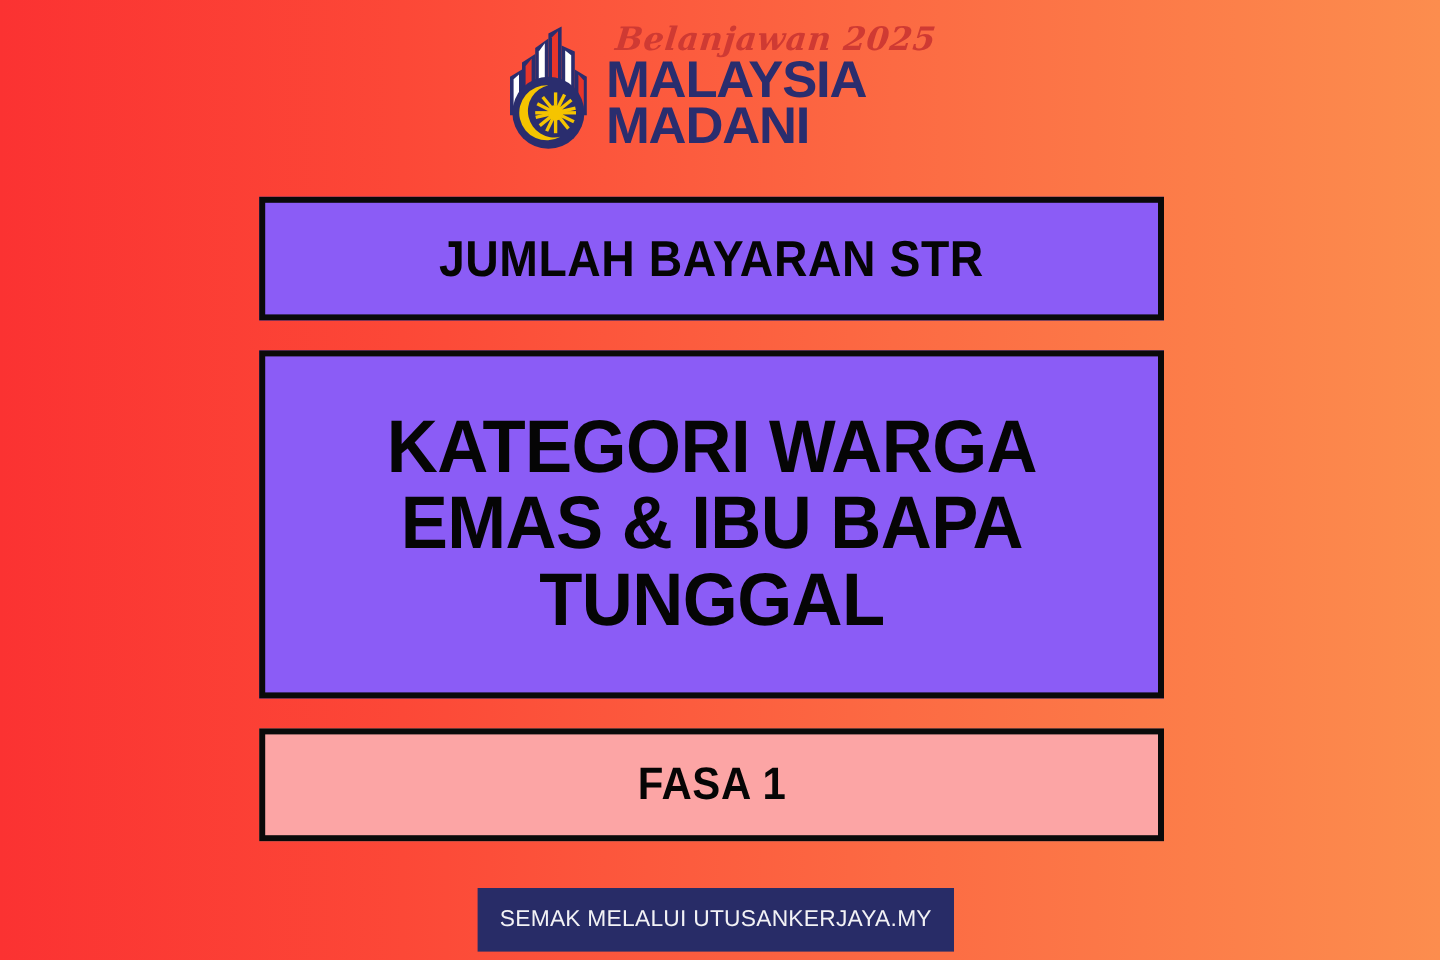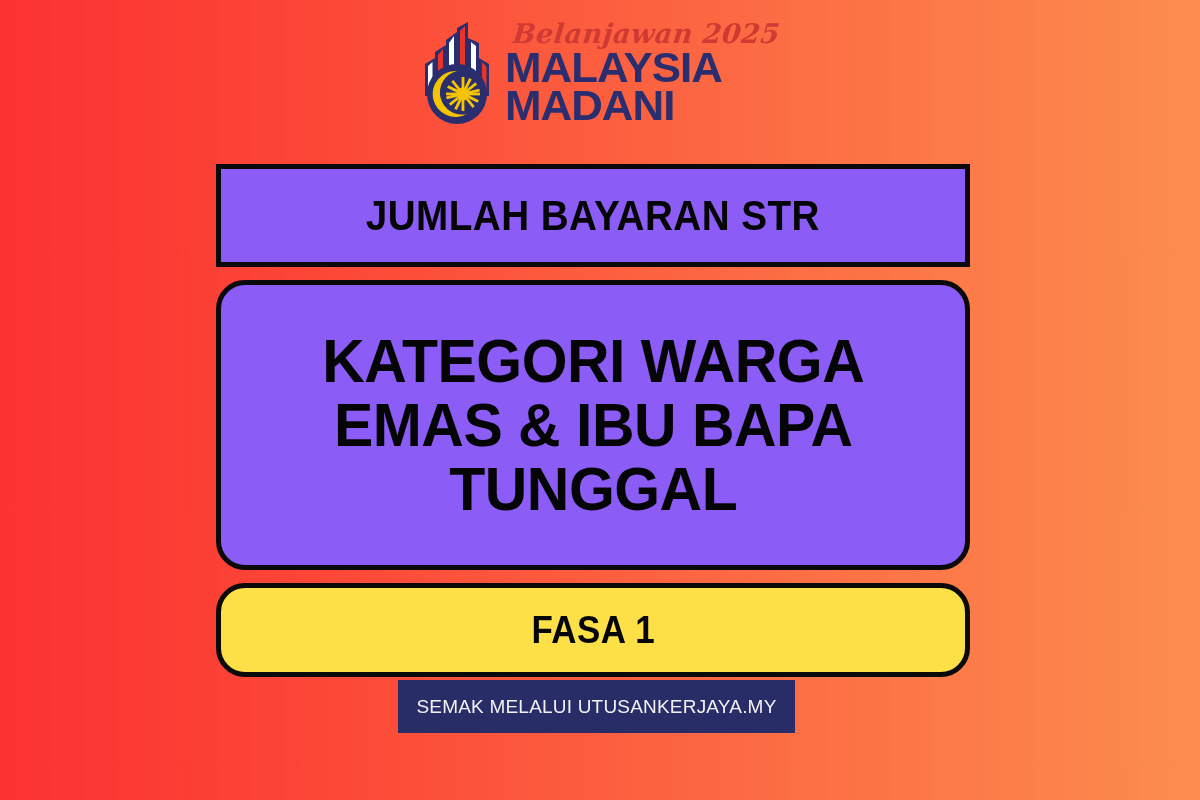--- a/index.html
+++ b/index.html
@@ -64,55 +64,55 @@
     top:164px;
   }
   .box{
     border:5px solid #0a0a0a;
     background:#8b5cf6;
     display:flex;
     align-items:center;
     justify-content:center;
     text-align:center;
   }
-  .box + .box{ margin-top:13px;border-radius:29px; }
+  .box + .box{ margin-top:25px; }
 
   .box-1{ height:103px; }
   .box-1 .txt{
     font-size:42px;
     font-weight:bold;
     color:#050505;
     letter-spacing:.5px;
     transform:scaleX(.92);
   }
 
   .box-2{ height:290px; }
   .box-2 .txt{
     font-size:62px;
     font-weight:bold;
     color:#050505;
     line-height:1.03;
     letter-spacing:-.5px;
     transform:scaleX(.95);
   }
 
-  .box-3{ height:94px; background:#fde047; }
+  .box-3{ height:94px; background:#fca5a5; }
   .box-3 .txt{
     font-size:38px;
     font-weight:bold;
     color:#050505;
     letter-spacing:.5px;
     transform:scaleX(.92);
   }
 
   
   .banner{
     position:absolute;
     left:398px;
-    top:680px;
+    top:740px;
     width:397px;
     height:53px;
     background:#282c67;
     display:flex;
     align-items:center;
     justify-content:center;
   }
   .banner .txt{
     color:#f2f2f5;
     font-size:19px;

